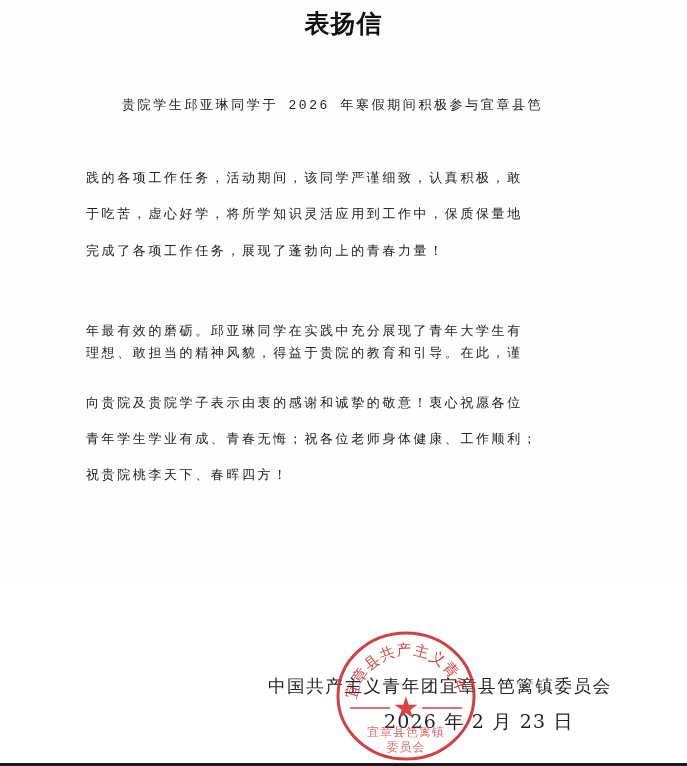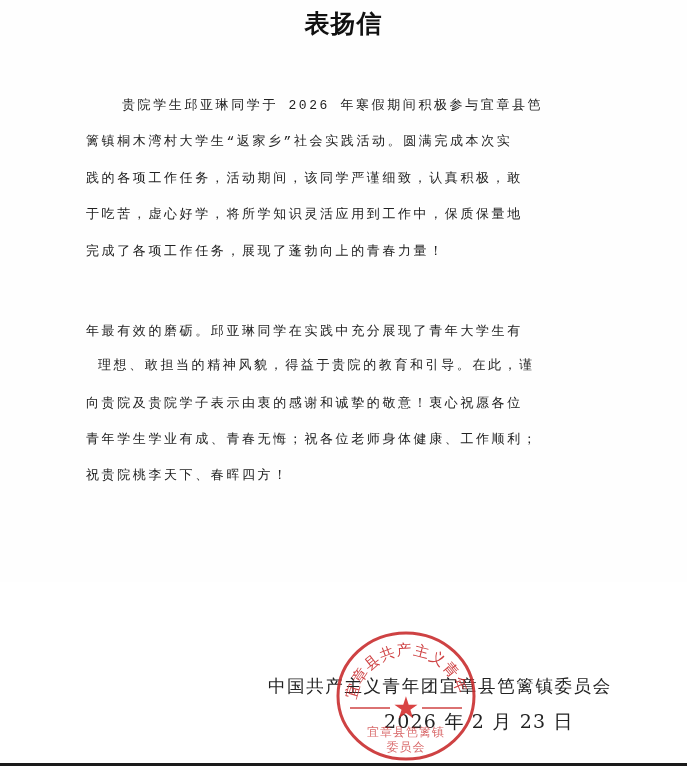--- a/index.html
+++ b/index.html
@@ -93,27 +93,26 @@
   </style>
 </head>
 <body>
 
 <div class="page">
 
   <div class="title">表扬信</div>
 
 
   <div class="body-line indent" style="top:96px;">贵院学生邱亚琳同学于 2026 年寒假期间积极参与宜章县笆</div>
-  <div class="body-line" style="top:132px;">篱镇桐木湾村大学生“返家乡”社会实践活动。圆满完成本次实</div>
   <div class="body-line" style="top:169px;">践的各项工作任务，活动期间，该同学严谨细致，认真积极，敢</div>
   <div class="body-line" style="top:205px;">于吃苦，虚心好学，将所学知识灵活应用到工作中，保质保量地</div>
   <div class="body-line" style="top:242px;">完成了各项工作任务，展现了蓬勃向上的青春力量！</div>
 
   <div class="body-line" style="top:322px;">年最有效的磨砺。邱亚琳同学在实践中充分展现了青年大学生有</div>
-  <div class="body-line" style="top:356px;margin-left:12px;">理想、敢担当的精神风貌，得益于贵院的教育和引导。在此，谨</div>
+  <div class="body-line" style="top:344px;">理想、敢担当的精神风貌，得益于贵院的教育和引导。在此，谨</div>
   <div class="body-line" style="top:394px;">向贵院及贵院学子表示由衷的感谢和诚挚的敬意！衷心祝愿各位</div>
   <div class="body-line" style="top:430px;">青年学生学业有成、青春无悔；祝各位老师身体健康、工作顺利；</div>
   <div class="body-line" style="top:466px;">祝贵院桃李天下、春晖四方！</div>
 
   <div class="signature">中国共产主义青年团宜章县笆篱镇委员会</div>
   <div class="date">2026 年 2 月 23 日</div>
 
   <svg class="stamp" viewBox="0 0 144 134">
     <defs>
       <path id="stampArc" d="M 22 72 A 52 52 0 0 1 122 60" fill="none"></path>

